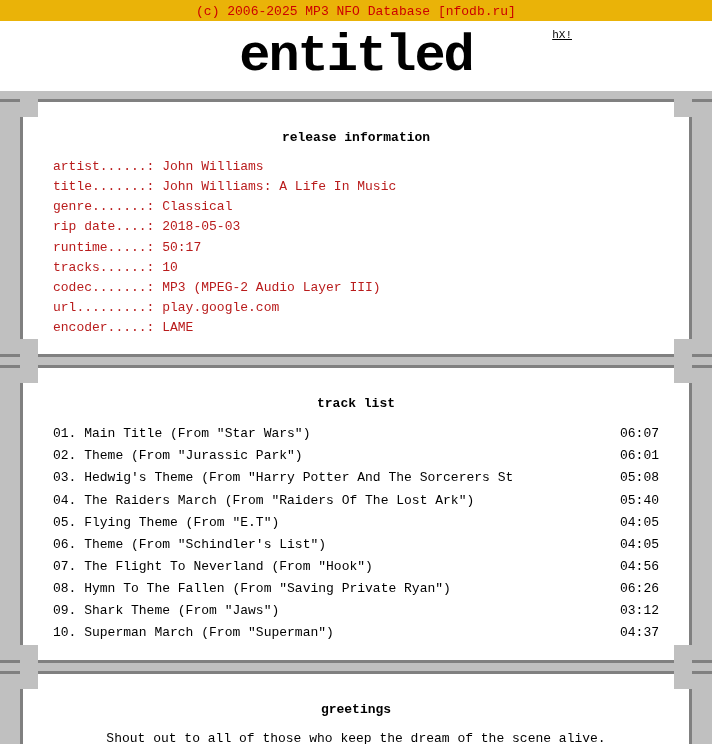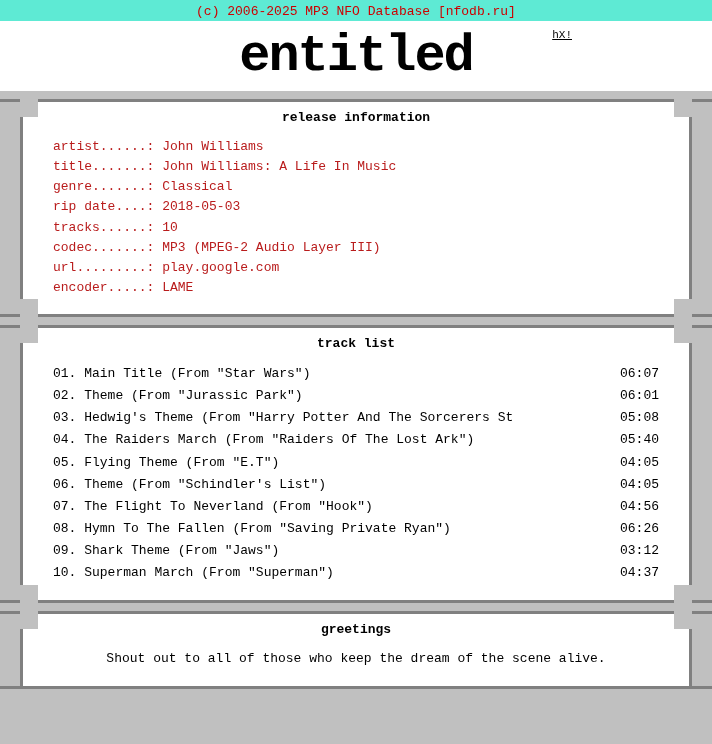--- a/index.html
+++ b/index.html
@@ -11,21 +11,21 @@
       width: 712px;
       min-height: 744px;
       overflow-x: hidden;
     }
 
     #copyright {
       text-align: center;
       color: #cc0000;
       font-size: 13px;
       padding: 4px 0 2px 0;
-      background: #5eead4;
+      background: #eab308;
     }
 
     #logo-area {
       background: #ffffff;
       text-align: center;
       padding: 10px 0 8px 0;
       position: relative;
     }
 
     #logo-text {
@@ -54,21 +54,21 @@
       border-top: 3px solid #808080;
       border-bottom: 3px solid #808080;
       position: relative;
       padding: 0 20px;
     }
 
     .section-inner {
       background: #ffffff;
       border-left: 3px solid #808080;
       border-right: 3px solid #808080;
-      padding: 8px 30px 16px 30px;
+      padding: 28px 30px 16px 30px;
     }
 
     .section-title {
       text-align: center;
       font-family: 'Courier New', Courier, monospace;
       font-size: 13px;
       font-weight: bold;
       margin-bottom: 12px;
       color: #000;
     }
@@ -125,20 +125,21 @@
   <div class="corner-tr"></div>
   <div class="corner-bl"></div>
   <div class="corner-br"></div>
   <div class="section-inner">
     <div class="section-title">release information</div>
     <div class="info-table" id="release-info-rows">
         <div style="font-family: &quot;Courier New&quot;, Courier, monospace; font-size: 13px; line-height: 1.55;">   artist......: John Williams</div>
         <div style="font-family: &quot;Courier New&quot;, Courier, monospace; font-size: 13px; line-height: 1.55;">   title.......: John Williams: A Life In Music</div>
         <div style="font-family: &quot;Courier New&quot;, Courier, monospace; font-size: 13px; line-height: 1.55;">   genre.......: Classical</div>
         <div style="font-family: &quot;Courier New&quot;, Courier, monospace; font-size: 13px; line-height: 1.55;">   rip date....: 2018-05-03</div>
+        <div style="font-family: &quot;Courier New&quot;, Courier, monospace; font-size: 13px; line-height: 1.55;">   runtime.....: 50:17</div>
         <div style="font-family: &quot;Courier New&quot;, Courier, monospace; font-size: 13px; line-height: 1.55;">   tracks......: 10</div>
         <div style="font-family: &quot;Courier New&quot;, Courier, monospace; font-size: 13px; line-height: 1.55;">   codec.......: MP3 (MPEG-2 Audio Layer III)</div>
         <div style="font-family: &quot;Courier New&quot;, Courier, monospace; font-size: 13px; line-height: 1.55;">   url.........: play.google.com</div>
         <div style="font-family: &quot;Courier New&quot;, Courier, monospace; font-size: 13px; line-height: 1.55;">   encoder.....: LAME</div>
       </div>
   </div>
 </div>
 
 <div class="gap"></div>
 

